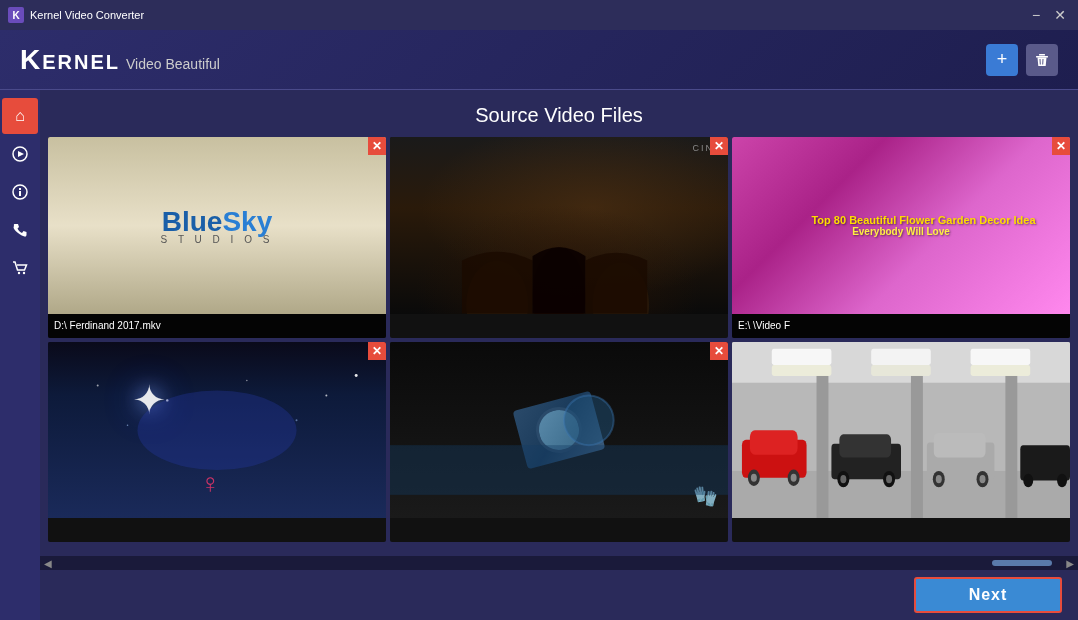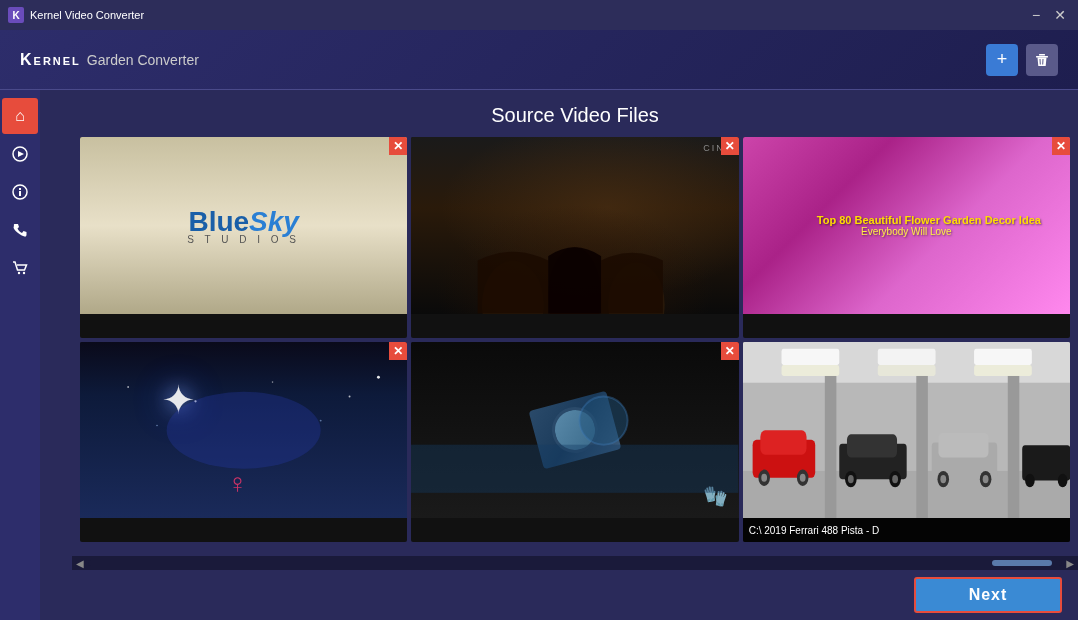--- a/index.html
+++ b/index.html
@@ -68,21 +68,21 @@
       justify-content: space-between;
       border-bottom: 1px solid #4a4a8a;
     }
     .logo {
       display: flex;
       align-items: baseline;
       gap: 6px;
     }
     .logo-kernel {
       color: white;
-      font-size: 16px;
+      font-size: 28px;
       font-weight: bold;
       font-variant: small-caps;
       letter-spacing: 2px;
     }
     .logo-subtitle {
       color: #ccc;
       font-size: 14px;
     }
     .header-actions {
       display: flex;
@@ -132,21 +132,20 @@
       font-size: 16px;
     }
     .sidebar-item.active { background: #e74c3c; }
 
     
     .content {
       flex: 1;
       display: flex;
       flex-direction: column;
       background: #2a2a5a;
-      padding-left: 32px;
     }
     .content-title {
       text-align: center;
       color: white;
       font-size: 20px;
       padding: 14px 0 10px;
       background: #2a2a5a;
     }
 
     
@@ -178,21 +177,21 @@
     .thumb-1 {
       background: linear-gradient(180deg, #c8c0a0 0%, #e8e0c8 50%, #b0a888 100%);
       display: flex;
       align-items: center;
       justify-content: center;
     }
     .bluesky-logo {
       text-align: center;
     }
     .bluesky-logo .blue { color: #1a5fa8; font-size: 28px; font-weight: bold; }
-    .bluesky-logo .sky { color: #2a7fd4; font-size: 28px; font-weight: bold; font-style: italic; }
+    .bluesky-logo .sky { color: #2a7fd4; font-size: 28px; font-weight: bold; }
     .bluesky-logo .studios { color: #555; font-size: 10px; letter-spacing: 4px; display: block; margin-top: -4px; }
 
     .thumb-2 {
       background: linear-gradient(180deg, #1a1a1a 0%, #2a1a0a 40%, #0a0a0a 100%);
       display: flex;
       align-items: flex-end;
       justify-content: center;
       position: relative;
       overflow: hidden;
     }
@@ -223,21 +222,21 @@
       display: flex;
       align-items: center;
       justify-content: center;
       position: relative;
     }
     .flower-text {
       text-align: center;
       padding: 8px;
     }
     .flower-text .line1 { color: #ffdd00; font-size: 11px; font-weight: bold; text-shadow: 1px 1px 2px rgba(0,0,0,0.5); margin-left: 45px; }
-    .flower-text .line2 { color: #ffee44; font-size: 10px; font-weight: normal; text-shadow: 1px 1px 2px rgba(0,0,0,0.5); }
+    .flower-text .line2 { color: #ffee44; font-size: 10px; font-weight: bold; text-shadow: 1px 1px 2px rgba(0,0,0,0.5); }
 
     .thumb-4 {
       background: linear-gradient(180deg, #0a0a1a 0%, #0d1a3a 30%, #1a2a5a 100%);
       display: flex;
       align-items: center;
       justify-content: center;
       position: relative;
     }
     .star-rays {
       position: absolute;
@@ -409,21 +408,21 @@
   </div>
   <div class="titlebar-controls">
     <button class="titlebar-btn">−</button>
     <button class="titlebar-btn close">✕</button>
   </div>
 </div>
 
 <div class="header">
   <div class="logo">
     <span class="logo-kernel">Kernel</span>
-    <span class="logo-subtitle">Garden Converter</span>
+    <span class="logo-subtitle">Video Beautiful</span>
   </div>
   <div class="header-actions">
     <button class="header-btn add">+</button>
     <button class="header-btn del">
       <svg width="16" height="16" viewBox="0 0 16 16" fill="white">
         <rect x="2" y="4" width="12" height="1.5" rx="0.5"></rect>
         <rect x="5" y="2" width="6" height="1.5" rx="0.5"></rect>
         <path d="M3.5 5.5l0.8 8.5h7.4l0.8-8.5H3.5zm2 1.5h1l0.3 5.5h-1L5.5 7zm3 0h1l-0.3 5.5h-1L8.5 7z"></path>
       </svg>
     </button>
@@ -466,20 +465,23 @@
 
     <div class="video-grid">
 
       <div class="video-card">
         <div class="video-thumbnail thumb-1">
           <div class="bluesky-logo">
             <span class="blue">Blue</span><span class="sky">Sky</span>
             <span class="studios">S T U D I O S</span>
           </div>
         </div>
+        <div class="video-label">
+          <span class="video-label-text">D:\          Ferdinand 2017.mkv</span>
+        </div>
         <div class="close-btn">✕</div>
       </div>
 
       <div class="video-card">
         <div class="video-thumbnail thumb-2">
           <span class="cinema-text">CINE</span>
           <div class="silhouette"></div>
 
           <svg style="position:absolute;bottom:0;left:0;right:0;" width="100%" height="70%" viewBox="0 0 340 140" preserveAspectRatio="xMidYMax meet">
             <ellipse cx="100" cy="130" rx="35" ry="50" fill="#2a1a0a" opacity="0.9"></ellipse>
@@ -493,20 +495,23 @@
         <div class="close-btn">✕</div>
       </div>
 
       <div class="video-card">
         <div class="video-thumbnail thumb-3">
           <div class="flower-text">
             <div class="line1">Top 80 Beautiful Flower Garden Decor Idea</div>
             <div class="line2">Everybody Will Love</div>
           </div>
         </div>
+        <div class="video-label">
+          <span class="video-label-text">E:\                    \Video F</span>
+        </div>
         <div class="close-btn">✕</div>
       </div>
 
       <div class="video-card">
         <div class="video-thumbnail thumb-4">
           <span class="star-rays">✦</span>
           <span class="figure">♀</span>
 
           <svg style="position:absolute;top:0;left:0;" width="100%" height="100%" viewBox="0 0 340 130">
             <circle cx="50" cy="20" r="1" fill="white" opacity="0.6"></circle>
@@ -576,23 +581,20 @@
 
             <rect x="290" y="76" width="50" height="26" rx="3" fill="#1a1a1a"></rect>
             <circle cx="298" cy="102" r="5" fill="#111"></circle>
             <circle cx="332" cy="102" r="5" fill="#111"></circle>
 
             <rect x="40" y="17" width="60" height="8" rx="2" fill="rgba(255,255,220,0.5)"></rect>
             <rect x="140" y="17" width="60" height="8" rx="2" fill="rgba(255,255,220,0.4)"></rect>
             <rect x="240" y="17" width="60" height="8" rx="2" fill="rgba(255,255,220,0.5)"></rect>
           </svg>
         </div>
-        <div class="video-label">
-          <span class="video-label-text">C:\                    2019 Ferrari 488 Pista - D</span>
-        </div>
       </div>
 
     </div>
 
     <div class="bottom-area">
       <div class="scrollbar-track">
         <span class="scroll-arrow scroll-left">◀</span>
         <div class="scrollbar-rail">
           <div class="scrollbar-thumb"></div>
         </div>

